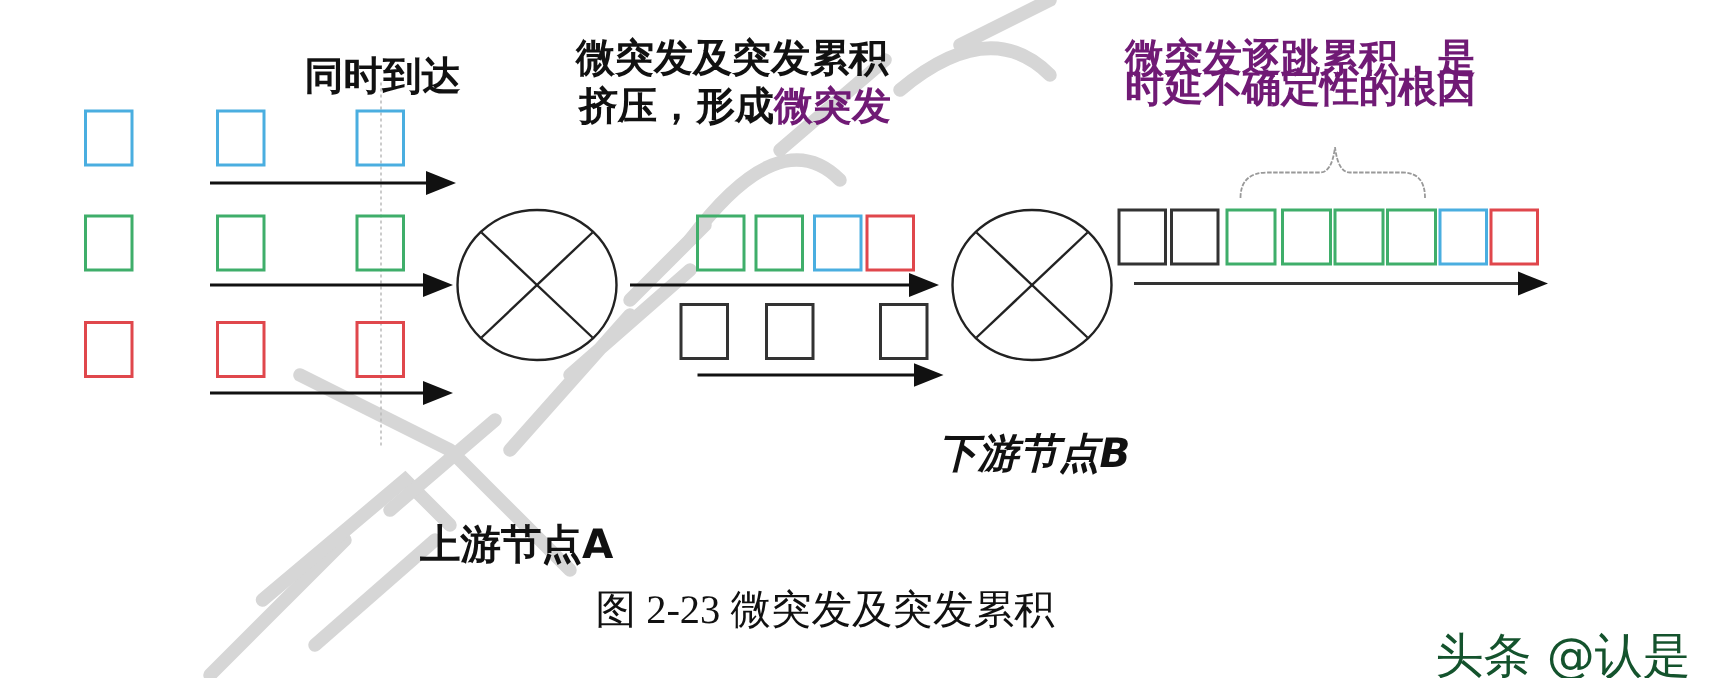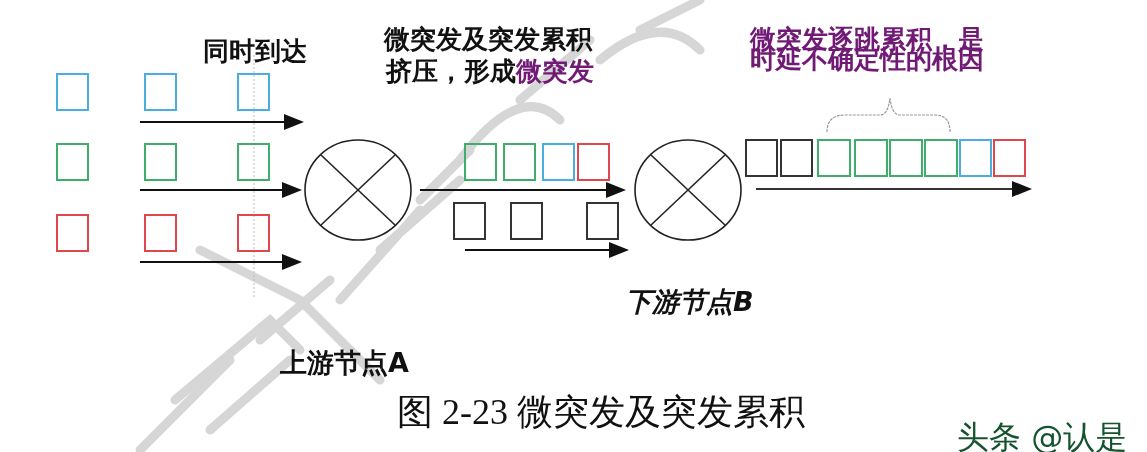--- a/index.html
+++ b/index.html
@@ -2,21 +2,21 @@
 <html><head>
 <meta charset="utf-8">
 <style>
   html, body { margin:0; padding:0; background:#ffffff; }
   body { width:1147px; height:452px; position:relative; overflow:hidden;
          font-family: "DejaVu Sans", "Liberation Sans", sans-serif; }
   .label { position:absolute; font-weight:bold; color:#111; white-space:nowrap; }
   .title { font-size:26px; line-height:30px; }
   .red { color:#701a75; }
   .node-label { font-size:27px; }
-  .caption { position:absolute; left:397px; top:388px; font-family:"Liberation Serif","DejaVu Serif",serif; font-size:36px; color:#111; }
+  .caption { position:absolute; left:397px; top:388px; font-family:"Liberation Serif","DejaVu Serif",serif; font-size:27px; color:#111; }
   .credit { position:absolute; left:957px; top:416px; font-size:32px; color:#14532d; }
   svg { position:absolute; left:0; top:0; }
 </style>
 </head>
 <body>
 
 <svg width="1147" height="452">
   <defs>
     <marker id="ah" markerWidth="10" markerHeight="10" refX="8" refY="5" orient="auto">
       <path d="M0,1 L10,5 L0,9 z" fill="#111"></path>

